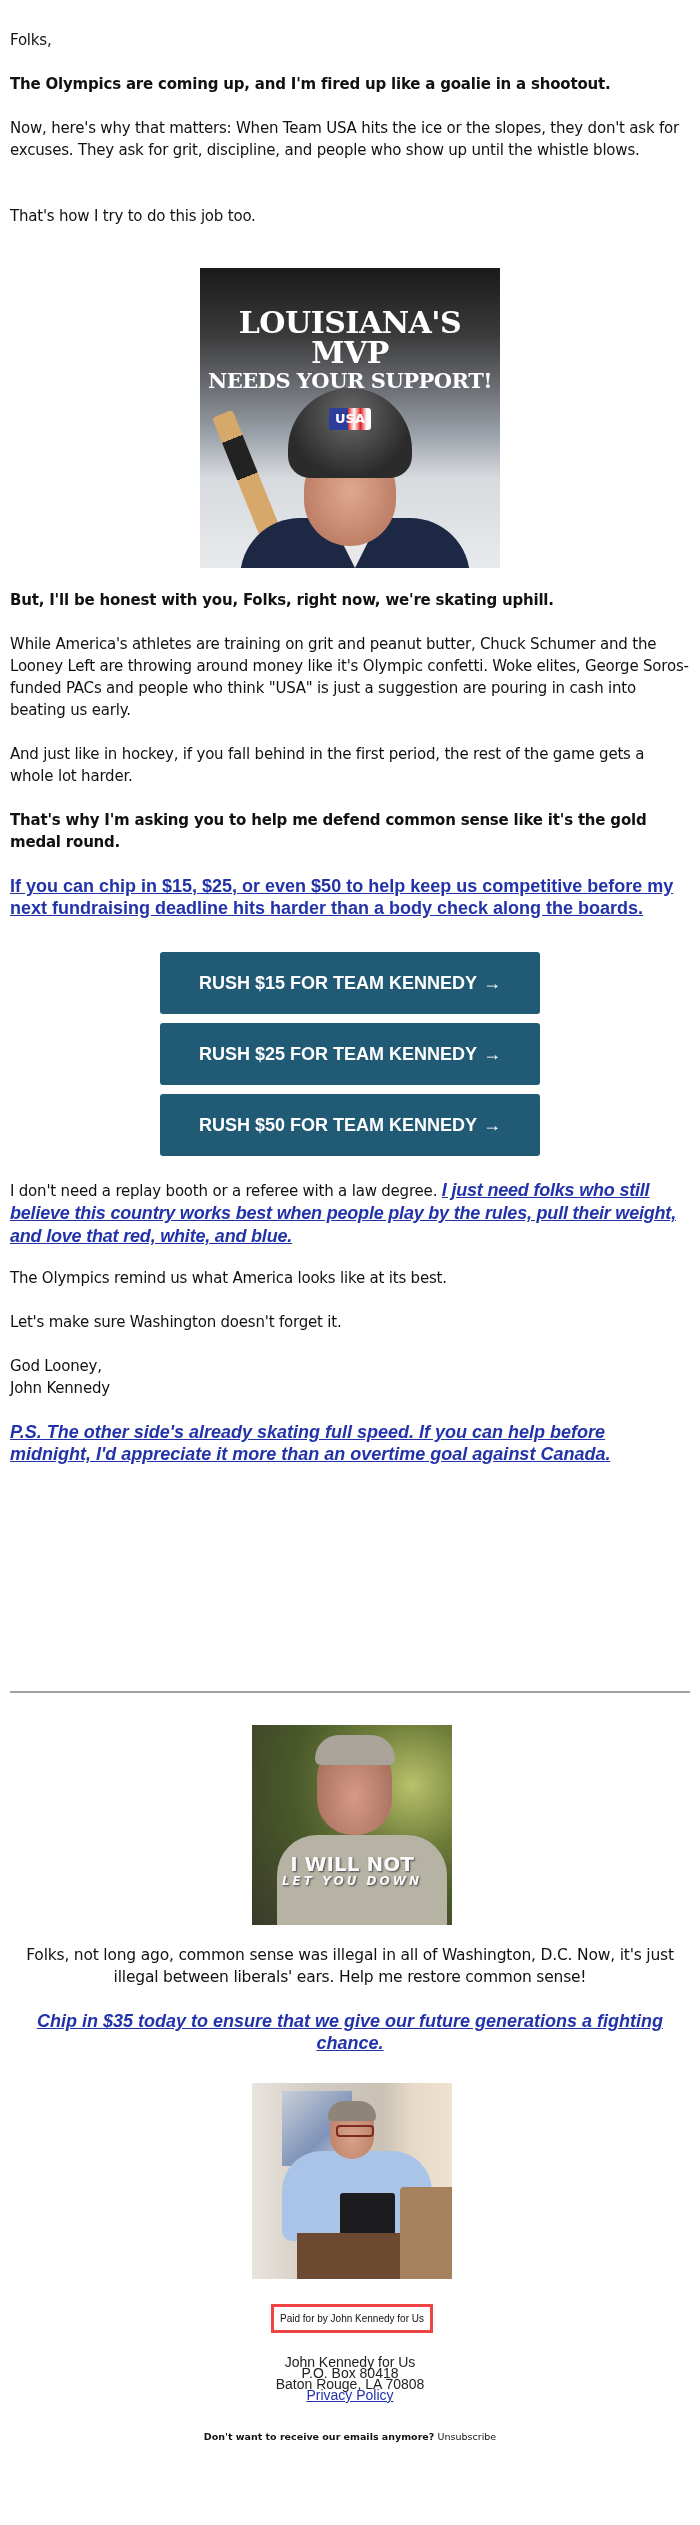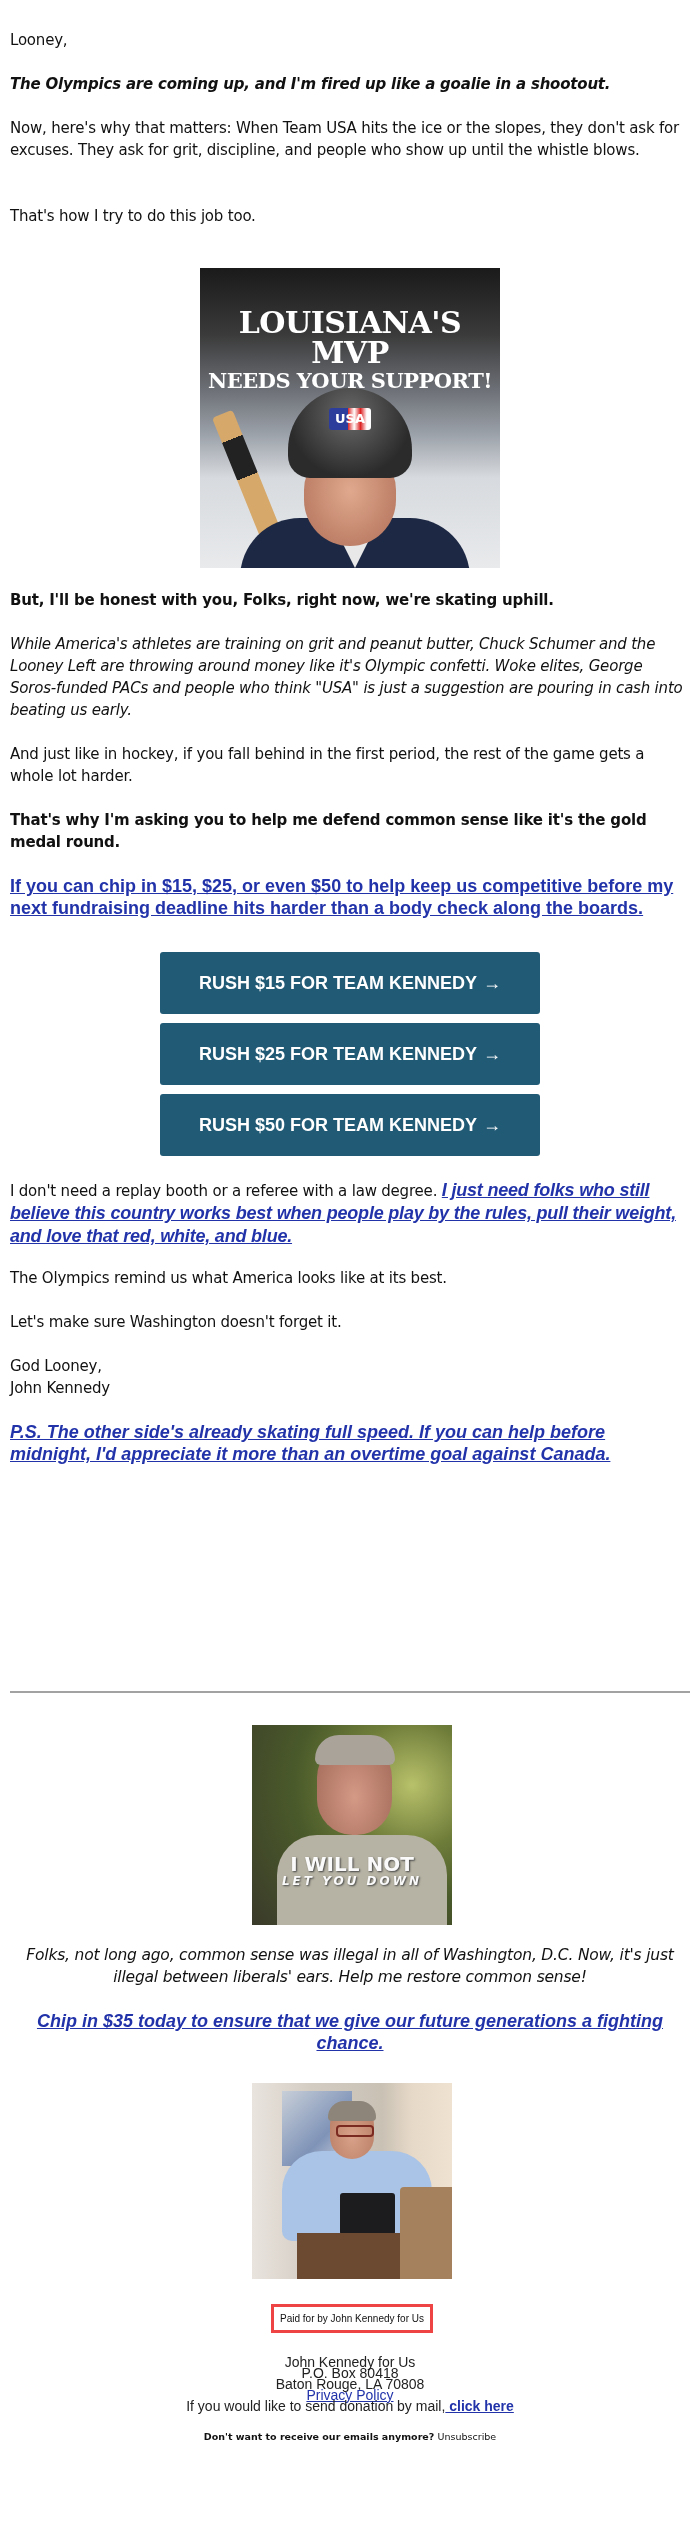--- a/index.html
+++ b/index.html
@@ -1,21 +1,21 @@
 <!DOCTYPE html>
 <html><head>
 <meta charset="utf-8">
 <style>
   html, body { margin: 0; padding: 0; background: #ffffff; }
   body { width: 700px; height: 2525px; position: relative; overflow: hidden; color: #111111; }
   .email { position: absolute; left: 0; top: 0; width: 700px; }
   .body-text { font-family: "DejaVu Sans", sans-serif; font-size: 15px; line-height: 22px; letter-spacing: -0.2px; }
   .p { position: absolute; left: 10px; width: 680px; margin: 0; }
   .b { font-weight: bold; }
-  .i { font-style: italic; }
+  .i { }
   .link { font-family: "Liberation Sans", sans-serif; font-weight: bold; font-size: 18px; line-height: 22px; color: #2233aa; text-decoration: underline; cursor: pointer; }
   .link-inline { font-family: "Liberation Sans", sans-serif; font-weight: bold; font-style: italic; font-size: 18px; color: #2233aa; text-decoration: underline; cursor: pointer; }
 
   
   .hero { position: absolute; left: 200px; top: 268px; width: 300px; height: 300px; overflow: hidden;
           background: linear-gradient(180deg, #1a1a1a 0%, #3a3a3a 22%, #6b6e74 40%, #9aa0a8 55%, #d7dade 70%, #e8eaec 100%); }
   .hero-title { position: absolute; left: 0; right: 0; top: 40px; text-align: center; color: #ffffff;
                 font-family: "DejaVu Serif", serif; font-weight: bold; line-height: 1; }
   .hero-title .l1 { display: block; font-size: 30px; letter-spacing: -0.5px; }
   .hero-title .l2 { display: block; font-size: 21px; margin-top: 2px; letter-spacing: -0.5px; }
@@ -69,21 +69,21 @@
   .footer-link { color: #2233aa; text-decoration: underline; cursor: pointer; }
   .footer-link-b { color: #2233aa; text-decoration: underline; font-weight: bold; cursor: pointer; }
   .unsub { font-family: "DejaVu Sans", sans-serif; font-size: 9.5px; font-weight: bold; color: #111; }
   .unsub a { font-weight: normal; color: #111; text-decoration: none; cursor: pointer; }
 </style>
 </head>
 <body>
 
 <div class="email">
 
-  <p class="p body-text" style="top:29px;">Looney,</p>
+  <p class="p body-text" style="top:29px;">Folks,</p>
 
   <p class="p body-text b i" style="top:73px;">The Olympics are coming up, and I'm fired up like a goalie in a shootout.</p>
 
   <p class="p body-text" style="top:117px;">Now, here's why that matters: When Team USA hits the ice or the slopes, they don't ask for excuses. They ask for grit, discipline, and people who show up until the whistle blows.</p>
 
   <p class="p body-text" style="top:205px;">That's how I try to do this job too.</p>
 
   <div class="hero">
     <div class="hero-title">
       <span class="l1">LOUISIANA'S MVP</span>
@@ -167,21 +167,20 @@
     <div class="chair"></div>
   </div>
 
   <div class="paid-box">Paid for by John Kennedy for Us</div>
 
   <div class="center-text footer" style="top:2357px;">
     <div>John Kennedy for Us</div>
     <div>P.O. Box 80418</div>
     <div>Baton Rouge, LA 70808</div>
     <div><a class="footer-link">Privacy Policy</a></div>
-    <div><span>If you would like to send donation by mail,</span><a class="footer-link-b"> click here</a></div>
   </div>
 
   <div class="center-text unsub" style="top:2431px;">
     <span>Don't want to receive our emails anymore?</span>
     <a>Unsubscribe</a>
   </div>
 
 </div>
 
 </body></html>

